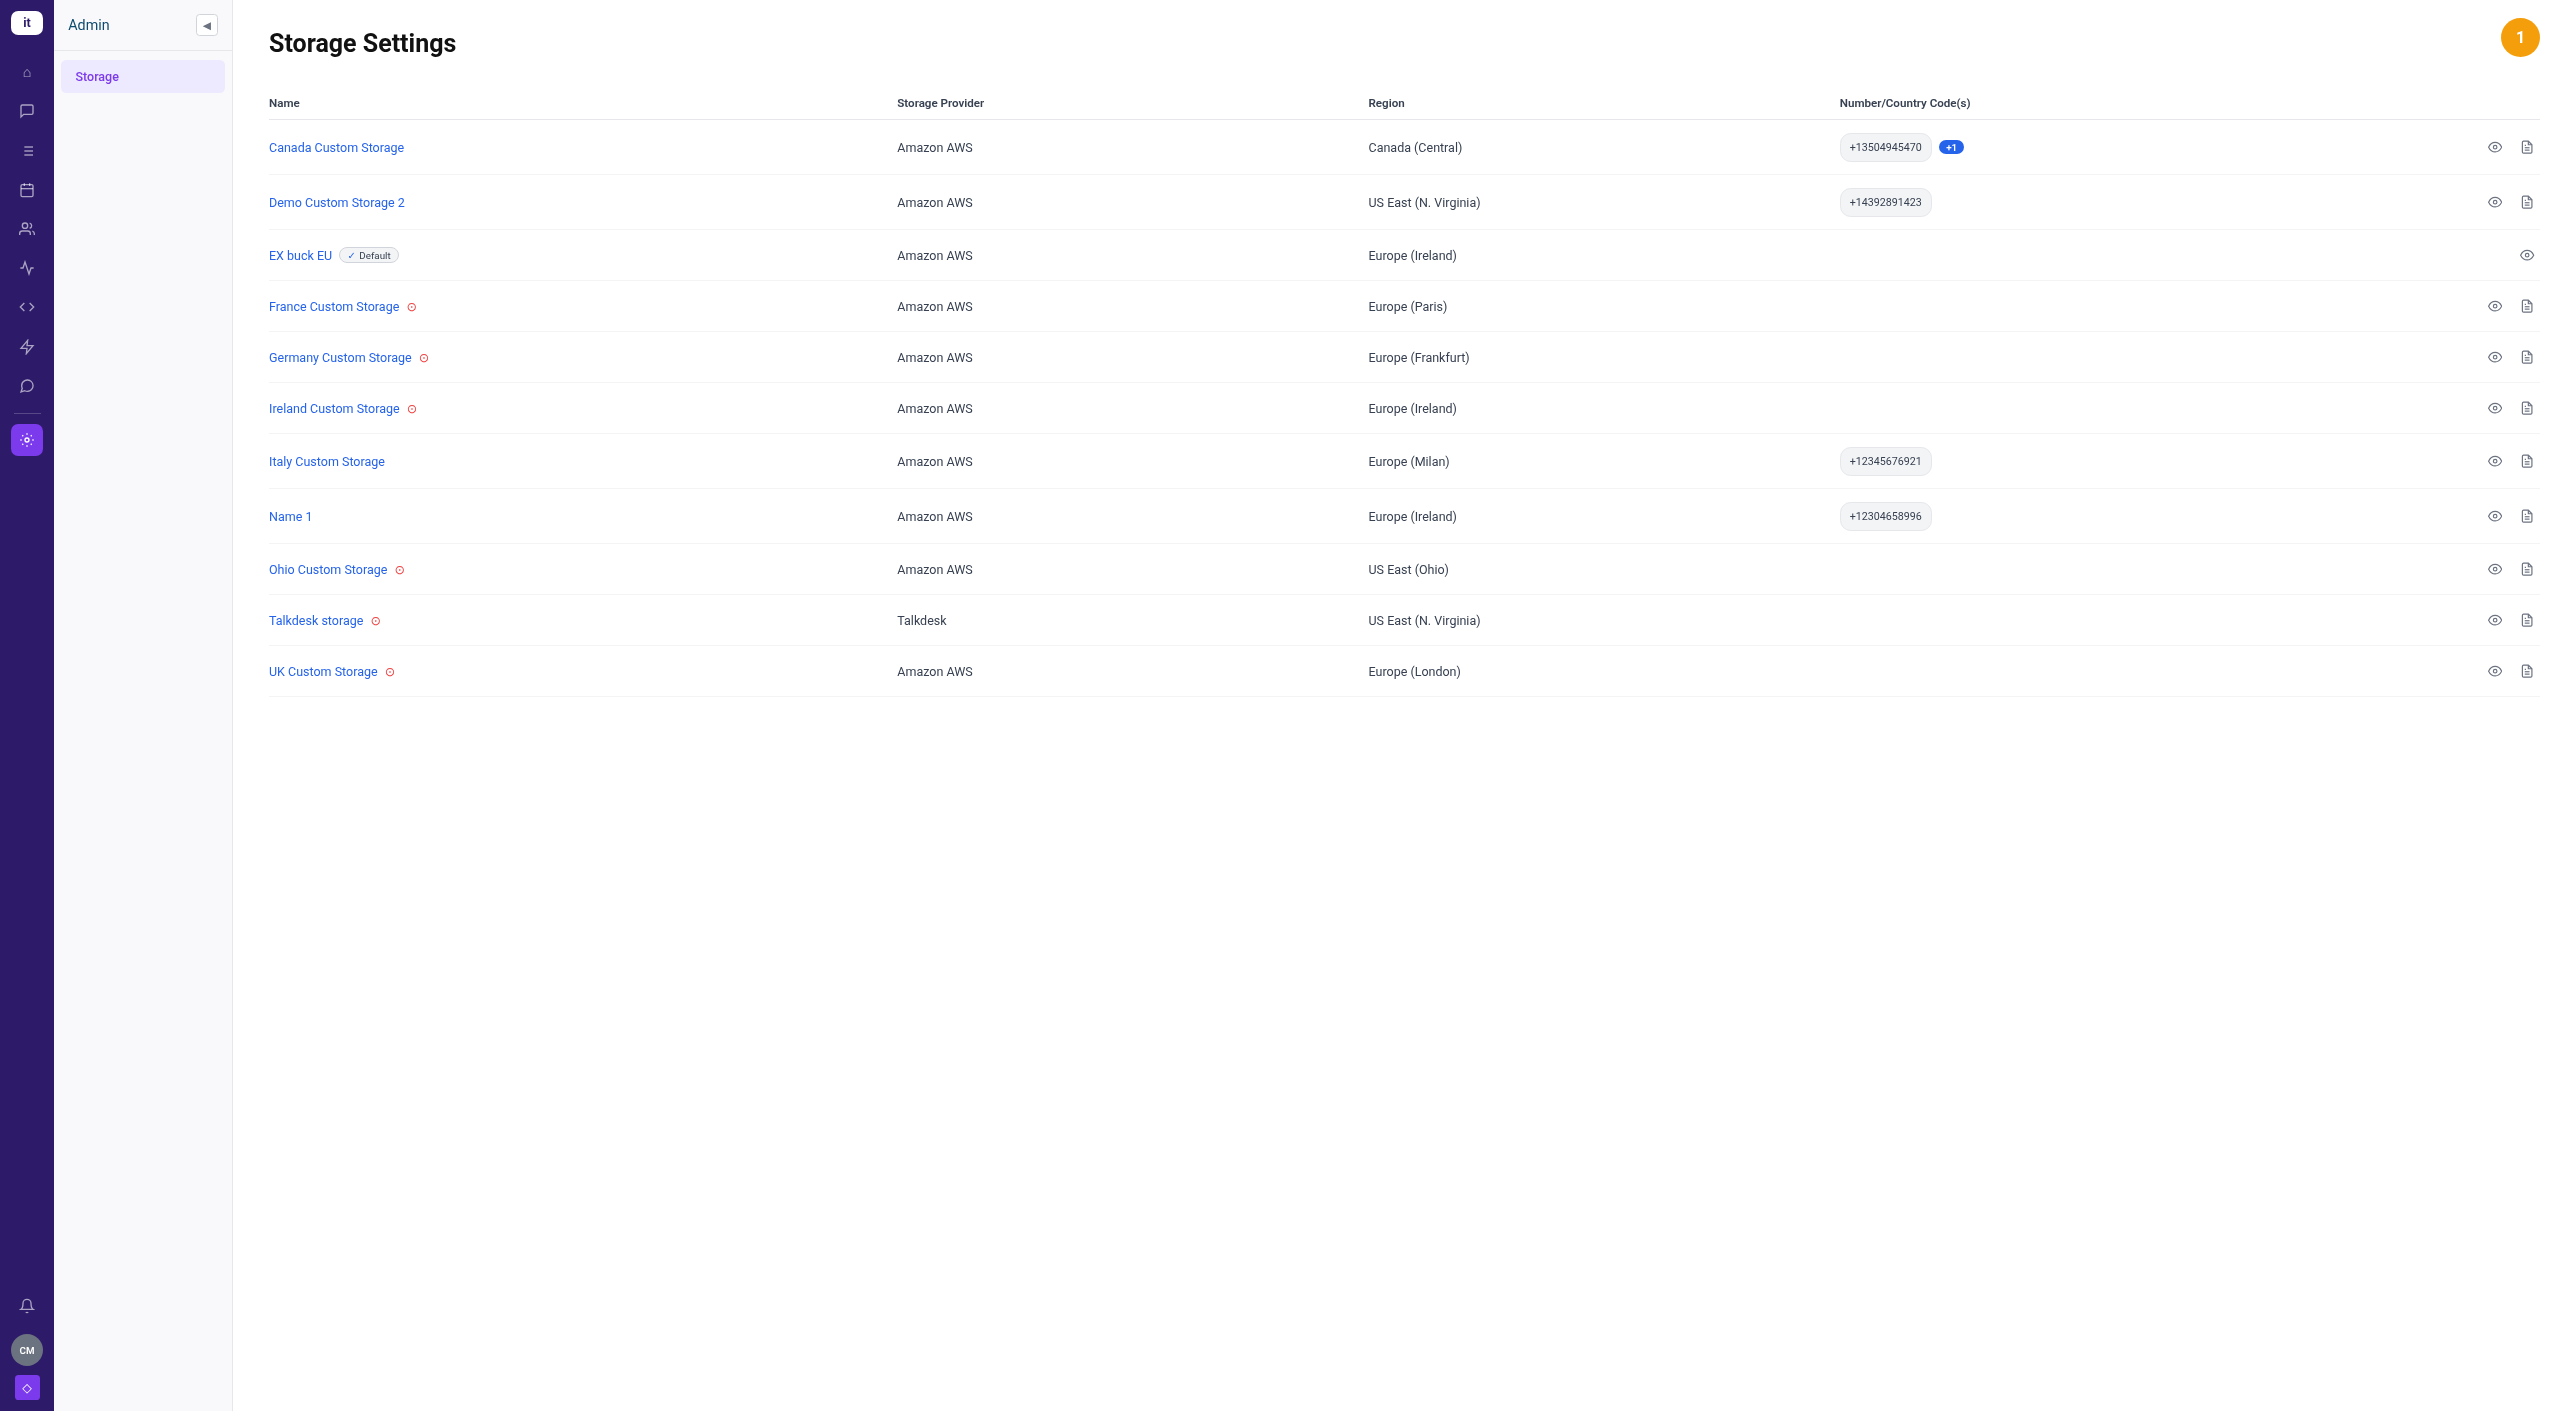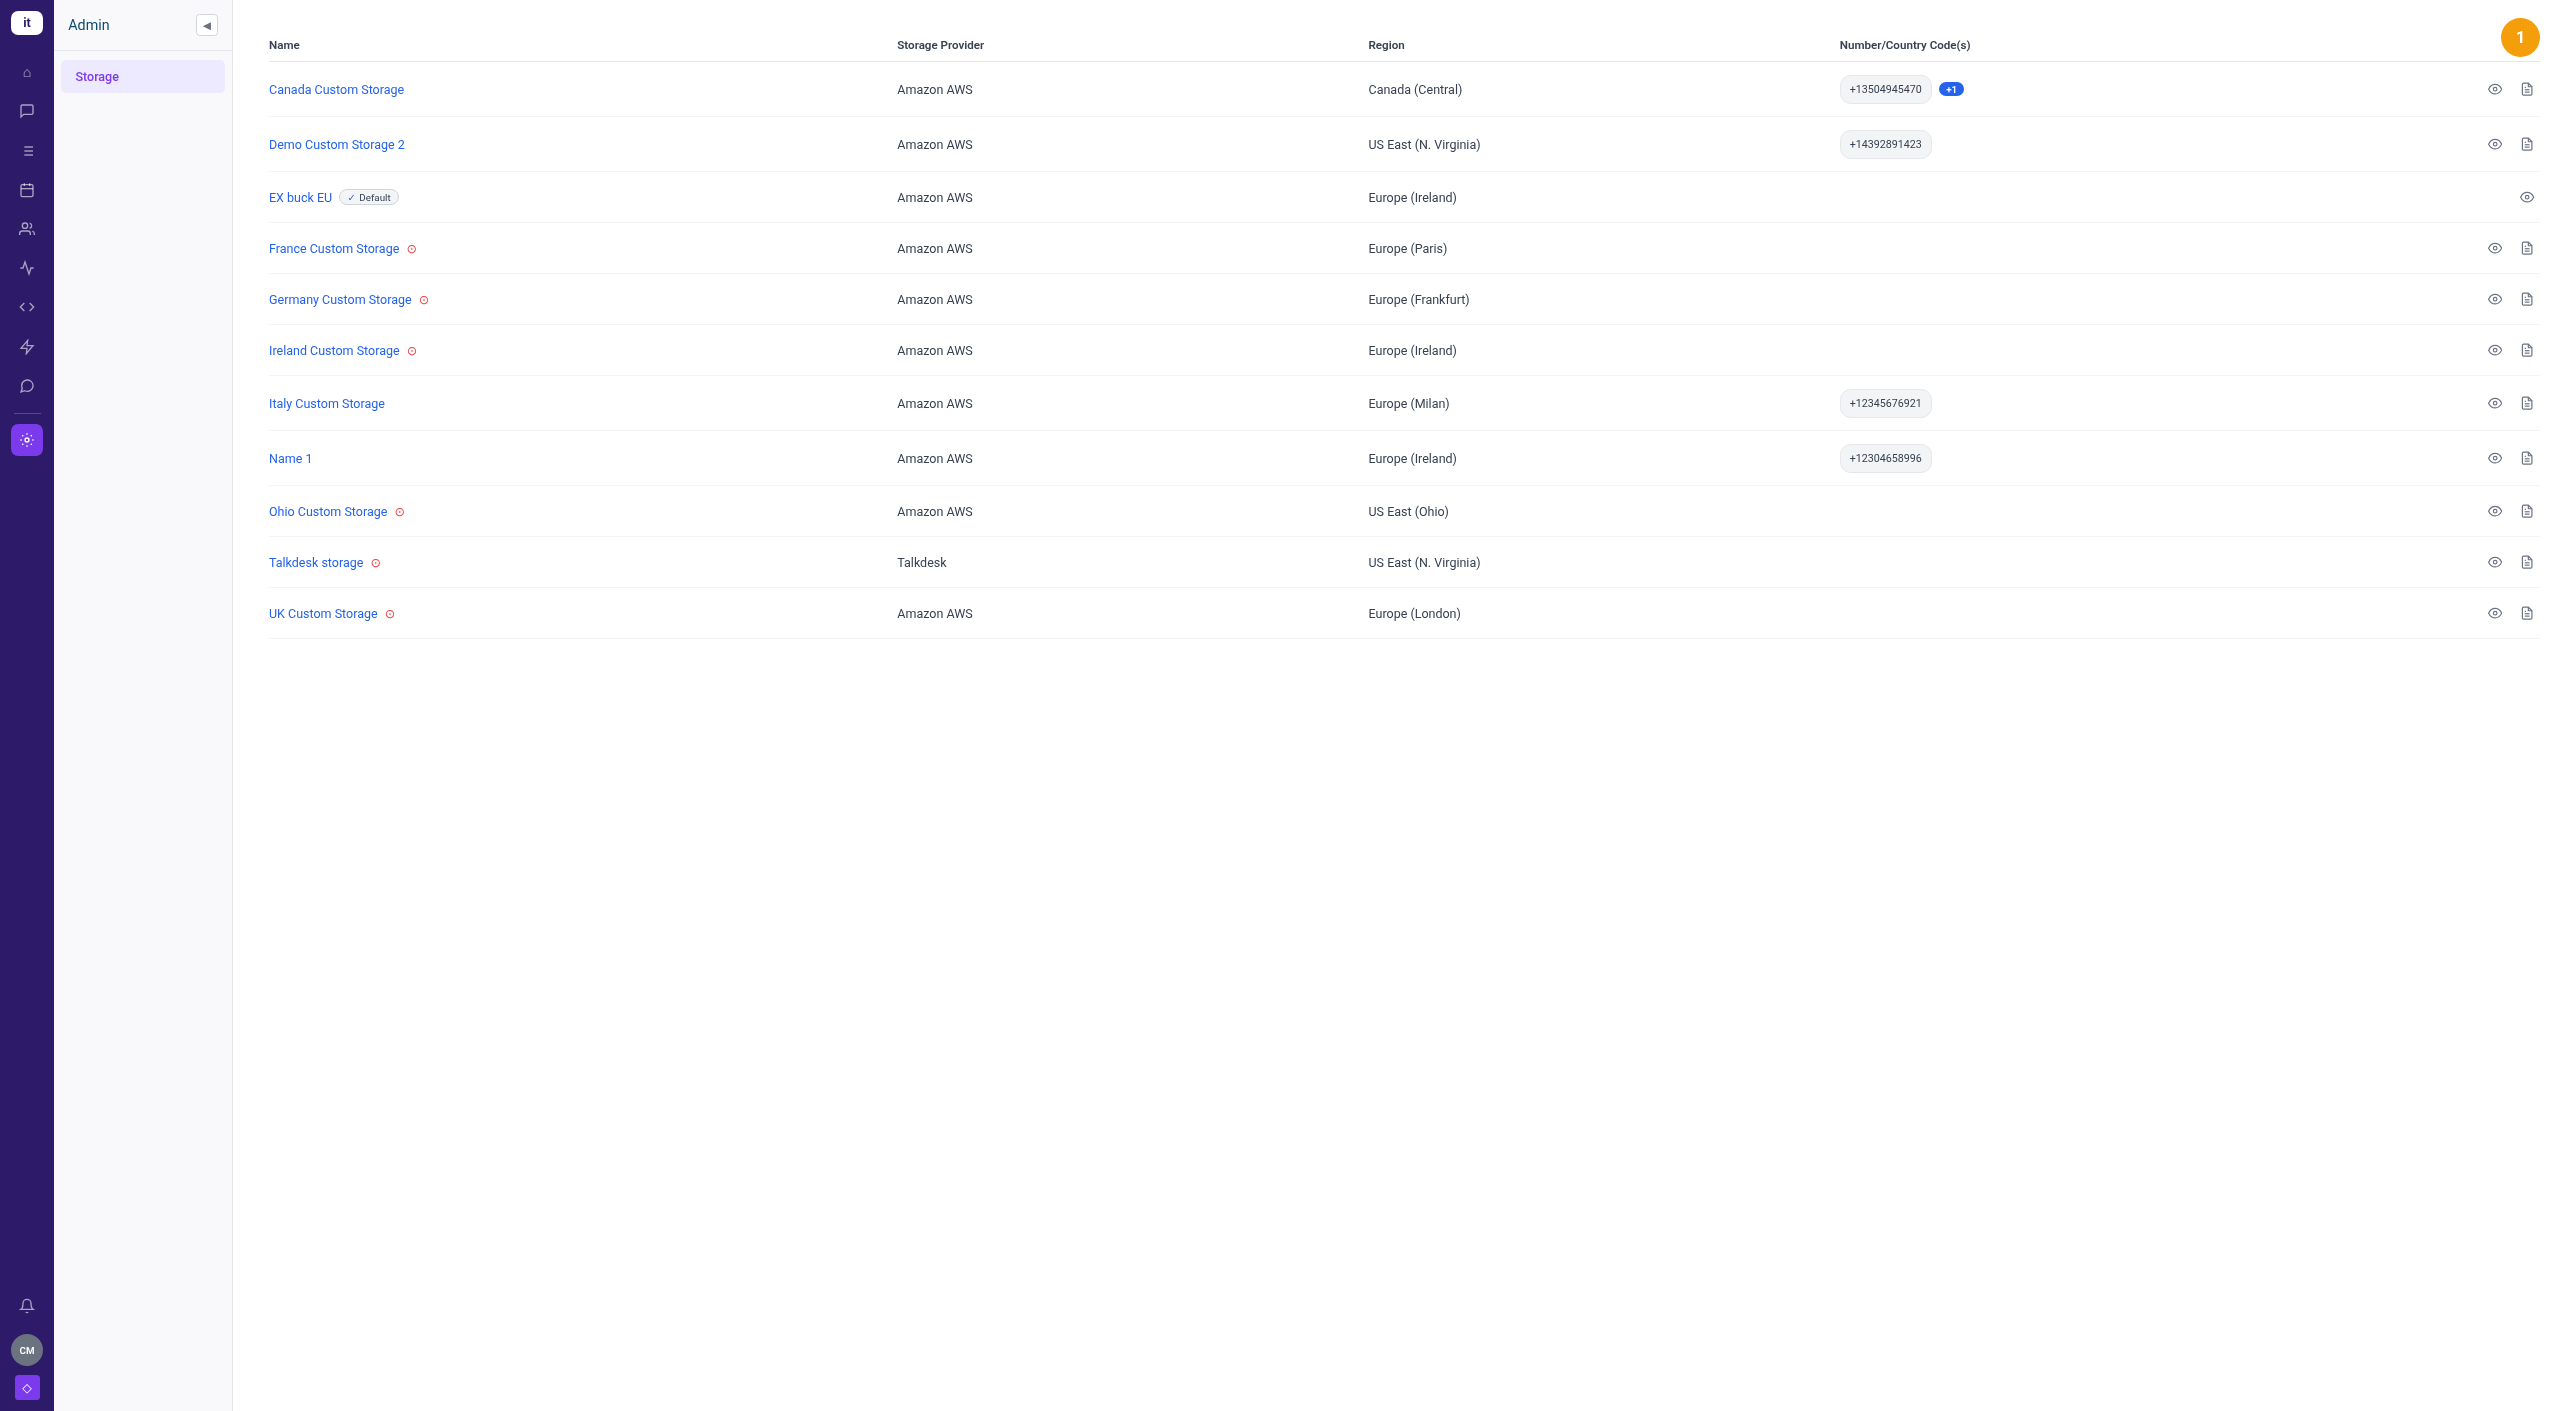--- a/index.html
+++ b/index.html
@@ -277,20 +277,21 @@
     <div class="collapse-btn">◀</div>
   </div>
   <div style="padding: 7.2px 0;">
     <div class="nav-item active">
       <span>Storage</span>
     </div>
   </div>
 </div>
 
 <div class="main">
+  <h1 class="page-title">Storage Settings</h1>
 
 
   <div class="table-container">
     <div class="table-header">
       <div class="table-header-cell">Name</div>
       <div class="table-header-cell">Storage Provider</div>
       <div class="table-header-cell">Region</div>
       <div class="table-header-cell">Number/Country Code(s)</div>
       <div class="table-header-cell"></div>
     </div>

